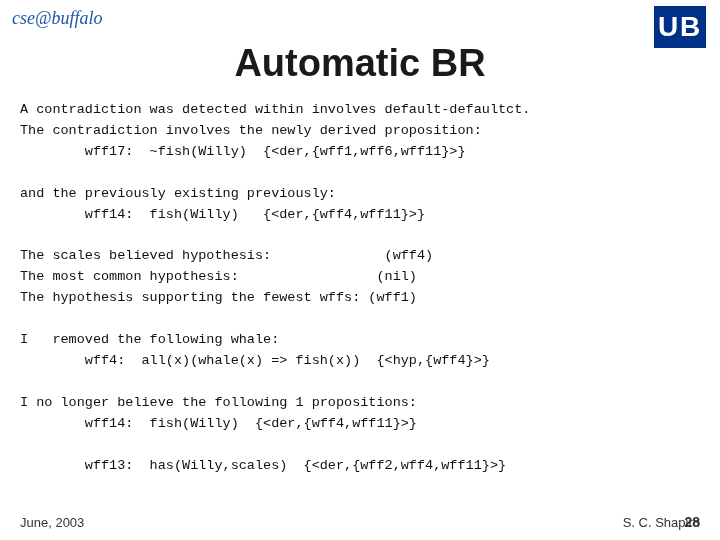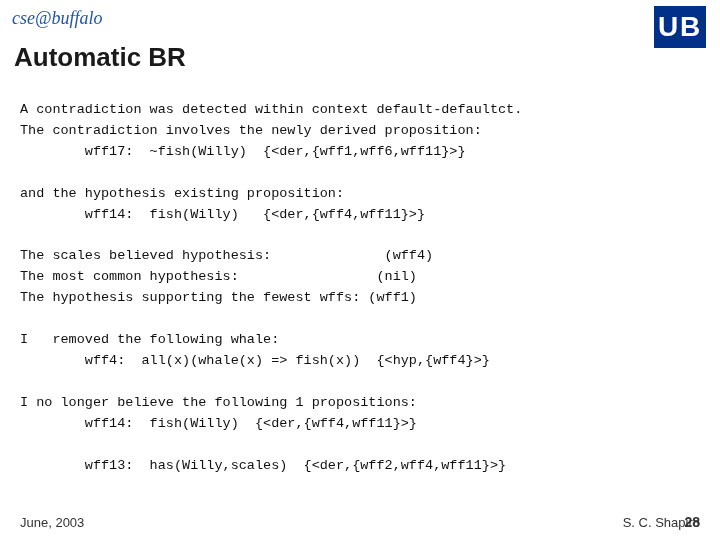--- a/index.html
+++ b/index.html
@@ -31,25 +31,25 @@
       width: 52px;
       height: 42px;
     }
 
     
     .main-title {
       position: absolute;
       top: 42px;
       left: 0;
       right: 0;
+      text-align: center;
       font-family: Arial, sans-serif;
-      font-size: 26px;
+      font-size: 38px;
       font-weight: bold;
       color: #1a1a1a;
-      margin-left: 14px;
     }
 
     
     .content {
       position: absolute;
       top: 100px;
       left: 20px;
       right: 20px;
       font-size: 13.5px;
       color: #111;
@@ -99,25 +99,25 @@
   <rect x="2" y="2" width="48" height="38" fill="#003087" rx="2"></rect>
 
   <text x="4" y="30" font-size="28" font-weight="bold" fill="white" font-family="Arial">U</text>
 
   <text x="26" y="30" font-size="28" font-weight="bold" fill="white" font-family="Arial">B</text>
 </svg>
 
 <div class="main-title">Automatic BR</div>
 
 <div class="content">
-  <pre><span>A contradiction was detected within context default-defaultct.</span>
+  <pre><span>A contradiction was detected within involves default-defaultct.</span>
 <span>The contradiction involves the newly derived proposition:</span>
 <span>        wff17:  ~fish(Willy)  {&lt;der,{wff1,wff6,wff11}&gt;}</span>
 
-<span>and the hypothesis existing proposition:</span>
+<span>and the previously existing previously:</span>
 <span>        wff14:  fish(Willy)   {&lt;der,{wff4,wff11}&gt;}</span>
 
 <span>The scales believed hypothesis:              (wff4)</span>
 <span>The most common hypothesis:                 (nil)</span>
 <span>The hypothesis supporting the fewest wffs: (wff1)</span>
 
 <span>I   removed the following whale:</span>
 <span>        wff4:  all(x)(whale(x) =&gt; fish(x))  {&lt;hyp,{wff4}&gt;}</span>
 
 <span>I no longer believe the following 1 propositions:</span>

